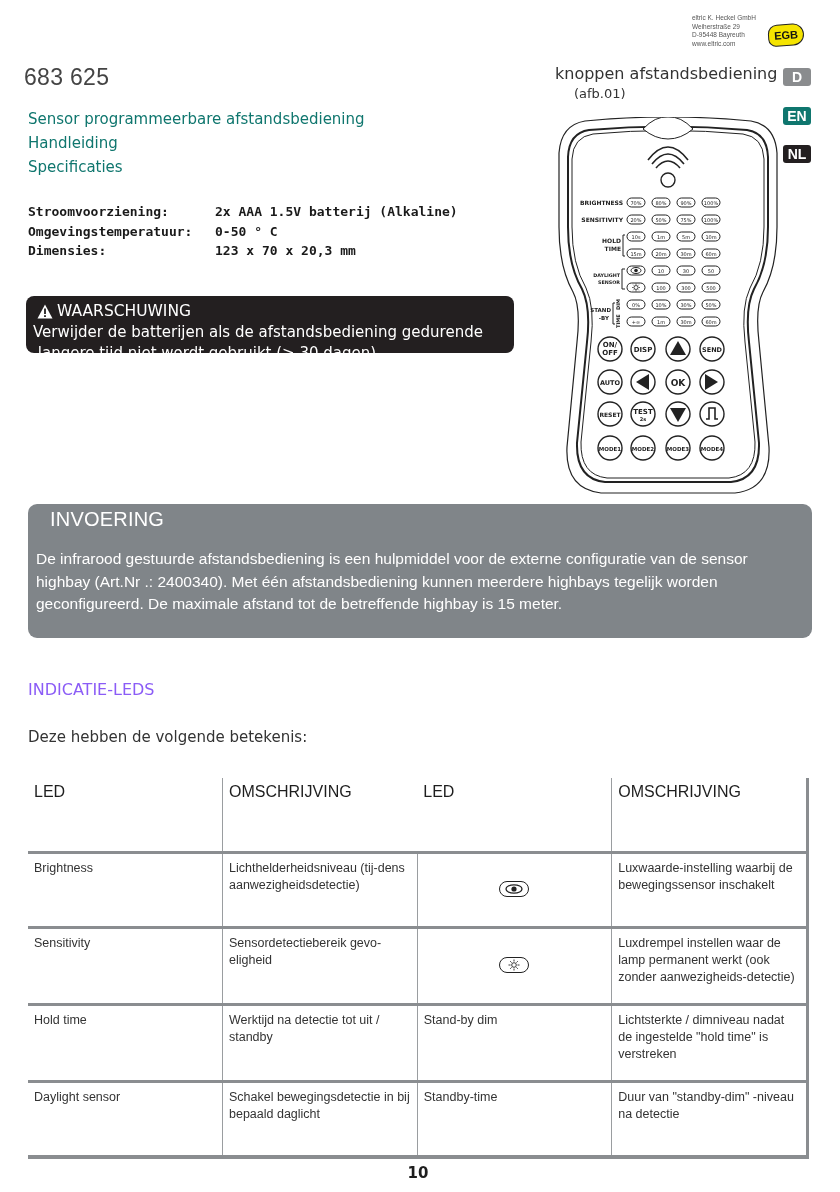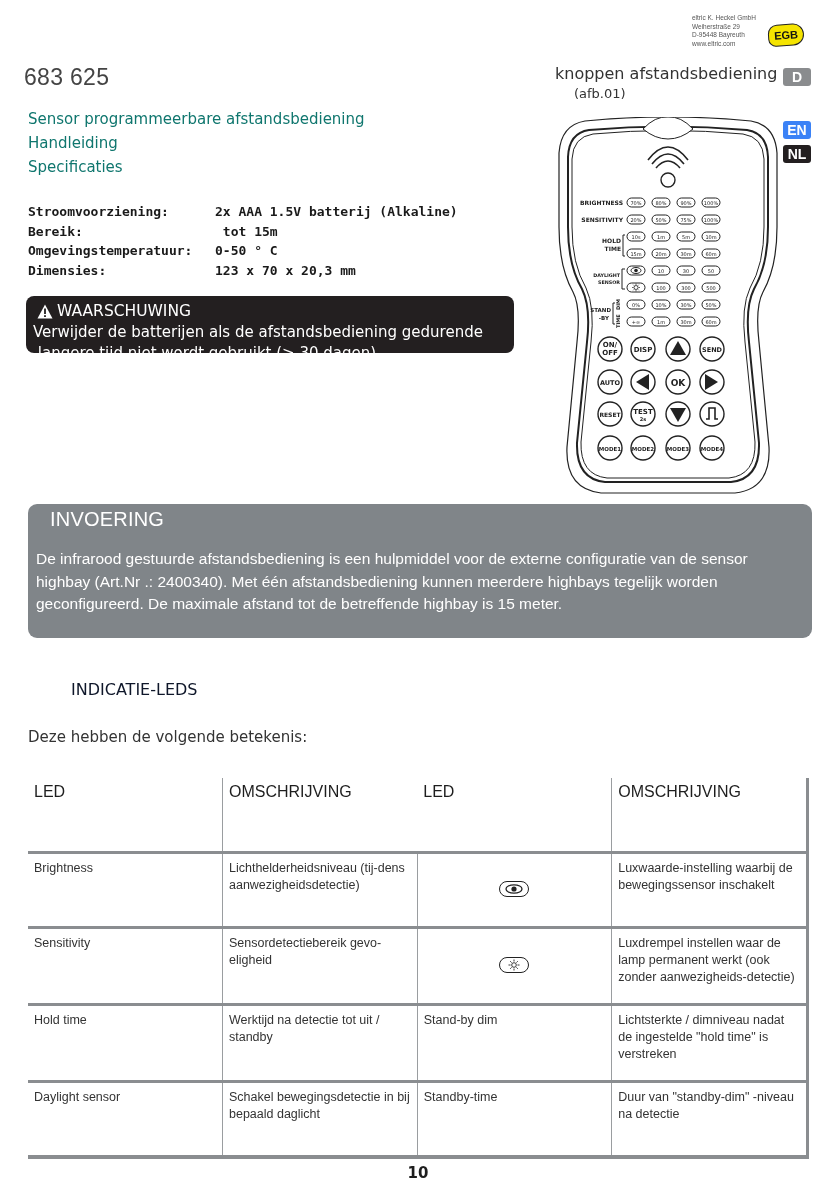--- a/index.html
+++ b/index.html
@@ -20,30 +20,30 @@
     .warning { position: absolute; left: 26px; top: 296px; width: 488px; height: 57px; background: #231f20; border-radius: 8px; color: #fff; padding: 5px 7px 0 7px; font-size: 15.5px; line-height: 21px; font-family: "DejaVu Sans", sans-serif; }
     .warn-title { display: flex; align-items: center; gap: 4px; padding-left: 4px; }
     .warn-title svg { width: 16px; height: 15px; }
     .warn-body { white-space: nowrap; font-size: 15px; }
 
     .fig-caption { position: absolute; left: 555px; top: 64px; font-size: 16px; color: #333; line-height: 20px; }
     .fig-sub { position: absolute; left: 555px; top: 86px; font-size: 13px; color: #333; margin-left: 19px; }
 
     .lang { position: absolute; left: 783px; width: 28px; height: 18px; border-radius: 3px; color: #fff; font-weight: bold; font-family: "Liberation Sans", sans-serif; font-size: 14px; display: flex; align-items: center; justify-content: center; }
     .lang-d { top: 68px; background: #8a8c8e; }
-    .lang-en { top: 121px; background: #3b82f6; }
+    .lang-en { top: 107px; background: #0f766e; }
     .lang-nl { top: 145px; background: #231f20; }
 
     .remote { position: absolute; left: 555px; top: 117px; width: 226px; height: 380px; }
 
     .intro { position: absolute; left: 28px; top: 504px; width: 784px; height: 134px; background: #808589; border-radius: 9px; color: #fff; padding: 4px 8px; font-family: "Liberation Sans", sans-serif; }
     .intro-title { font-size: 20px; letter-spacing: 0.2px; margin-left: 14px; }
     .intro-body { margin-top: 17px; font-size: 15.5px; line-height: 22.5px; }
 
-    .leds-title { position: absolute; left: 28px; top: 680px; font-size: 16px; color: #0f172a; font-family: "DejaVu Sans", sans-serif; margin-left: 43px; }
+    .leds-title { position: absolute; left: 28px; top: 680px; font-size: 16px; color: #8b5cf6; font-family: "DejaVu Sans", sans-serif; }
     .leds-intro { position: absolute; left: 28px; top: 727px; font-size: 15px; line-height: 20.5px; color: #333; font-family: "DejaVu Sans", sans-serif; white-space: nowrap; }
 
     .led-table { position: absolute; left: 28px; top: 778px; width: 781px; border-collapse: collapse; font-family: Liberation Sans, sans-serif; }
     .led-table th { height: 74px; text-align: left; vertical-align: top; font-weight: normal; font-size: 16px; padding: 5px 6px; color: #1e1e1e; border-bottom: 3px solid #8a8d90; }
     .led-table td { vertical-align: top; font-size: 12.5px; line-height: 17px; color: #333; padding: 6px 6px; border: 1.5px solid #9a9da0; border-top: 3px solid #8a8d90; }
     .led-table tr.r1 td { height: 75px; }
     .led-table tr.r2 td { height: 77px; }
     .led-table tr.r3 td { height: 77px; }
     .led-table tr.r4 td { height: 76px; border-bottom: 4px solid #8a8d90; }
     .led-table td:first-child { border-left: none; }
@@ -73,24 +73,20 @@
 <div class="titles">
   <div>Sensor programmeerbare afstandsbediening</div>
   <div>Handleiding</div>
   <div>Specificaties</div>
 </div>
 
 <div class="specs">
   <div class="spec-row">
       <span class="spec-label">Stroomvoorziening:</span>
       <span>2x AAA 1.5V batterij (Alkaline)</span>
-    </div>
-  <div class="spec-row">
-      <span class="spec-label">Bereik:</span>
-      <span style="white-space:pre"> tot 15m</span>
     </div>
   <div class="spec-row">
       <span class="spec-label">Omgevingstemperatuur:</span>
       <span>0-50 ° C</span>
     </div>
   <div class="spec-row">
       <span class="spec-label">Dimensies:</span>
       <span>123 x 70 x 20,3 mm</span>
     </div>
 </div>

